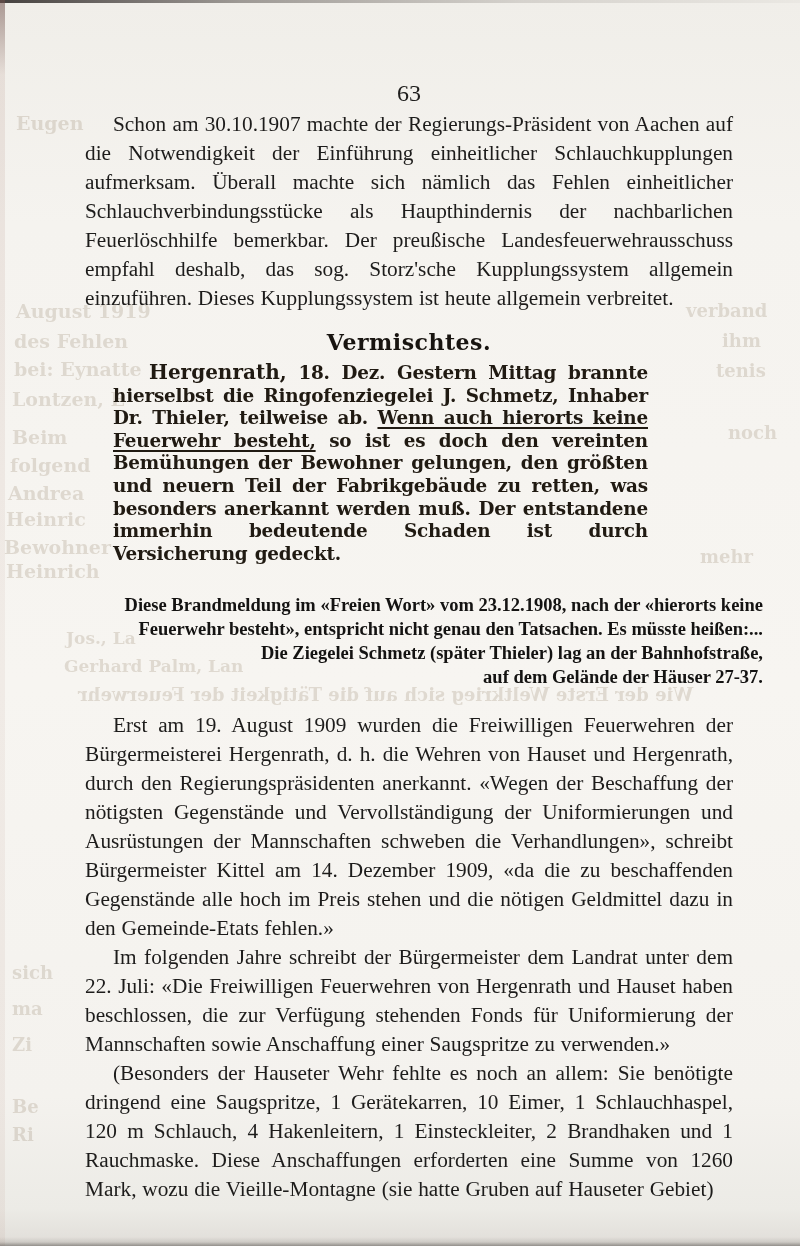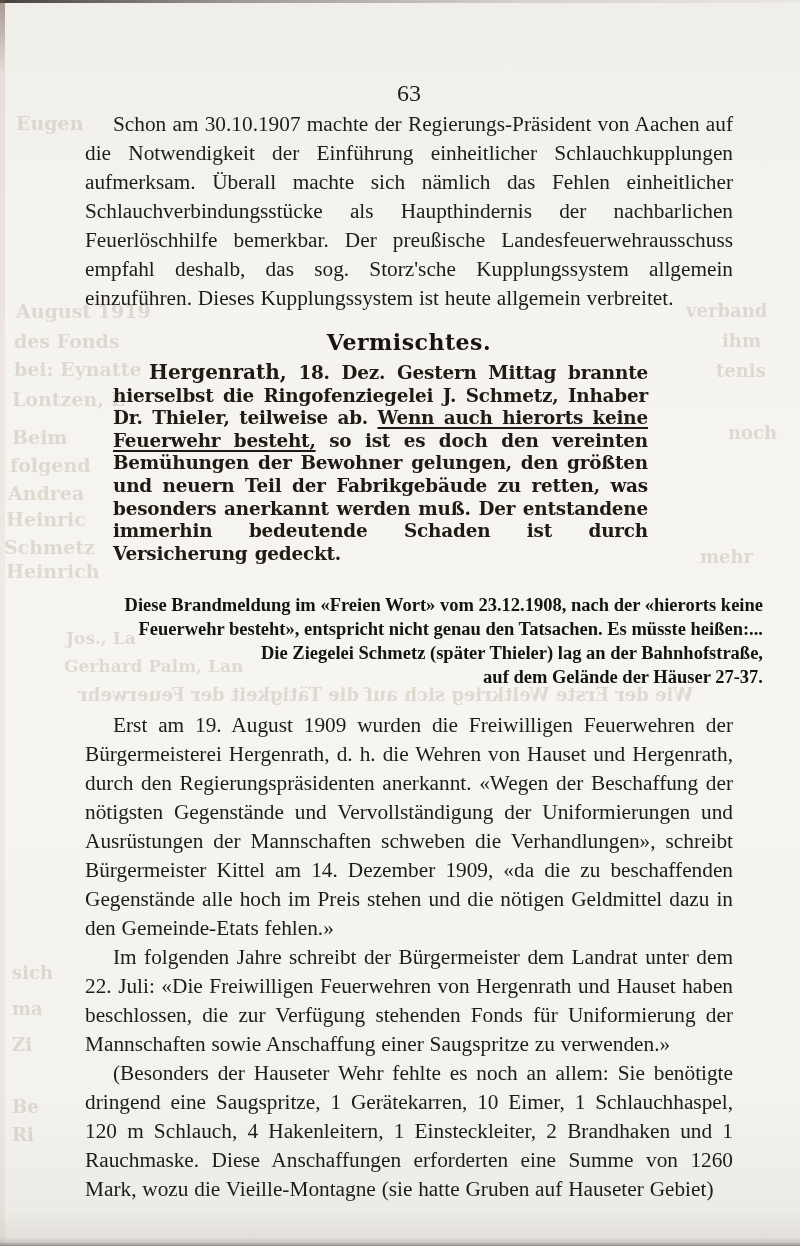--- a/index.html
+++ b/index.html
@@ -45,28 +45,28 @@
 <body>
 
 <div class="page">
   <div class="edge-top"></div>
   <div class="edge-left"></div>
   <div class="edge-bottom"></div>
 
   <div class="ghost-layer" id="ghosts">
       <span class="ghost" style="left: 16px; top: 112px; font-size: 19px;">Eugen</span>
       <span class="ghost" style="left: 16px; top: 300px; font-size: 19px;">August 1919</span>
-      <span class="ghost" style="left: 14px; top: 330px; font-size: 19px;">des Fonds</span>
+      <span class="ghost" style="left: 14px; top: 330px; font-size: 19px;">des Fehlen</span>
       <span class="ghost" style="left: 14px; top: 358px; font-size: 19px;">bei: Eynatte</span>
       <span class="ghost" style="left: 12px; top: 388px; font-size: 19px;">Lontzen, E</span>
       <span class="ghost" style="left: 12px; top: 426px; font-size: 19px;">Beim</span>
       <span class="ghost" style="left: 10px; top: 454px; font-size: 19px;">folgend</span>
       <span class="ghost" style="left: 8px; top: 482px; font-size: 19px;">Andrea</span>
       <span class="ghost" style="left: 6px; top: 508px; font-size: 19px;">Heinric</span>
-      <span class="ghost" style="left: 4px; top: 536px; font-size: 19px;">Schmetz</span>
+      <span class="ghost" style="left: 4px; top: 536px; font-size: 19px;">Bewohner</span>
       <span class="ghost" style="left: 6px; top: 560px; font-size: 19px;">Heinrich</span>
       <span class="ghost" style="left: 686px; top: 300px; font-size: 18px;">verband</span>
       <span class="ghost" style="left: 722px; top: 330px; font-size: 18px;">ihm</span>
       <span class="ghost" style="left: 716px; top: 360px; font-size: 18px;">tenis</span>
       <span class="ghost" style="left: 728px; top: 422px; font-size: 18px;">noch</span>
       <span class="ghost" style="left: 700px; top: 546px; font-size: 18px;">mehr</span>
       <span class="ghost" style="left: 66px; top: 628px; font-size: 17px;">Jos., La</span>
       <span class="ghost" style="left: 64px; top: 656px; font-size: 17px;">Gerhard Palm, Lan</span>
       <span class="ghost mir" style="left: 78px; top: 684px; font-size: 18px;">Wie der Erste Weltkrieg sich auf die Tätigkeit der Feuerwehr</span>
       <span class="ghost" style="left: 12px; top: 962px; font-size: 18px;">sich</span>

